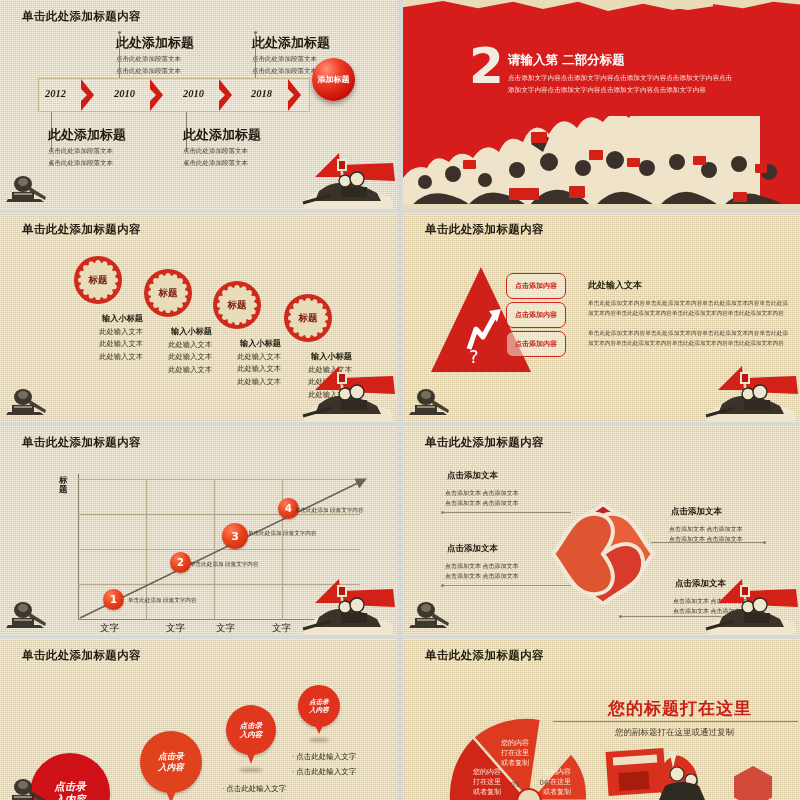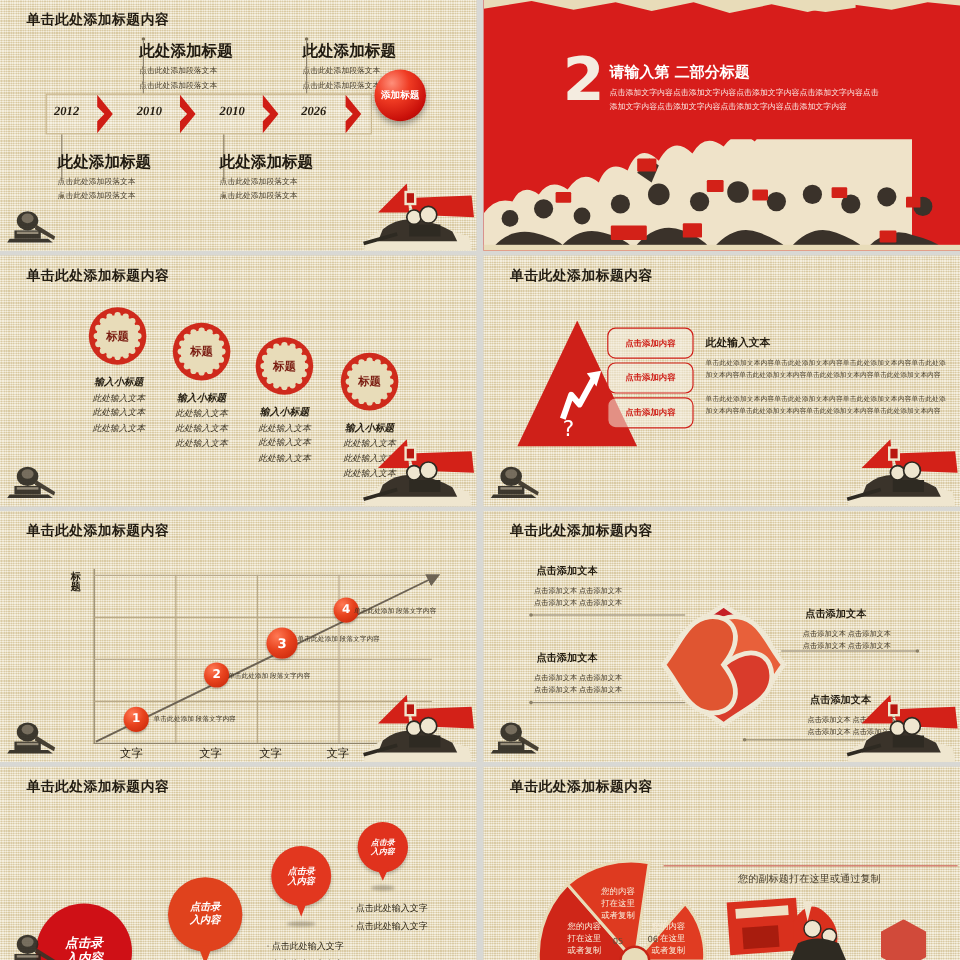--- a/index.html
+++ b/index.html
@@ -88,28 +88,28 @@
     font-family: "Liberation Serif", serif;
   }
   .s2-crowd { position: absolute; left: 0; bottom: 3px; width: 100%; height: 90px; }
   .s2-base { position: absolute; left:0; bottom:0; width:100%; height:5px;
     background: #e8dcb9; }
   
   .gear {
     position: absolute; border-radius: 50%;
     display: flex; align-items: center; justify-content: center;
   }
-  .gcol { position: absolute; text-align: center; font-style: italic; }
+  .gcol { position: absolute; text-align: right; }
   .gcol .sub { font-size: 8.2px; font-weight: bold; color: #241d11; font-family:"Liberation Serif",serif; white-space:nowrap;}
   .gcol .ln { font-size: 7.3px; color: #3c3425; margin-top: 2.5px; font-family:"Liberation Serif",serif; white-space:nowrap;}
 
   
   .pyr { position: absolute; left: 28px; top: 54px; width: 100px; height: 105px; }
   .pill {
-    position: absolute; width: 72px; height: 26px;
+    position: absolute; width: 60px; height: 26px;
     border: 1.4px solid #cf2019; border-radius: 7px;
     background: rgba(244,236,220,.55);
     display: flex; align-items: center; justify-content: center;
   }
   .pill span { font-size: 7px; color: #cf2019; font-weight: bold; font-family:"DejaVu Sans",sans-serif;}
   .s4-h { position: absolute; left: 185px; top: 66px; font-size: 9px; font-weight: bold; color: #241d11; font-family:"DejaVu Sans",sans-serif;}
   .s4-p { position: absolute; left: 185px; width: 200px; font-size: 5.6px; color: #4a4130; line-height: 1.85; font-family:"Liberation Serif",serif; text-align: justify;}
 
   
   .ax { position: absolute; background: #8e8268; }
@@ -178,21 +178,21 @@
       <div class="p">点击此处添加段落文本</div>
       <div class="p">点击此处添加段落文本</div>
     </div>
     <div class="tl-dot" style="left:254px; top:31px;"></div>
     <div class="tl-stem" style="left:255px; top:34px; height:44px;"></div>
 
     <div class="tl-bar"></div>
     <div class="tl-year" style="left:45px;">2012</div>
     <div class="tl-year" style="left:114px;">2010</div>
     <div class="tl-year" style="left:183px;">2010</div>
-    <div class="tl-year" style="left:251px;">2026</div>
+    <div class="tl-year" style="left:251px;">2018</div>
 
     <svg class="chev" style="left:79px;" viewBox="0 0 17 32">
         <path d="M2 0 L15 16 L2 32 L2 22 L8 16 L2 10 Z" fill="#cf1d14"></path>
       </svg>
     <svg class="chev" style="left:148px;" viewBox="0 0 17 32">
         <path d="M2 0 L15 16 L2 32 L2 22 L8 16 L2 10 Z" fill="#cf1d14"></path>
       </svg>
     <svg class="chev" style="left:217px;" viewBox="0 0 17 32">
         <path d="M2 0 L15 16 L2 32 L2 22 L8 16 L2 10 Z" fill="#cf1d14"></path>
       </svg>
@@ -709,20 +709,21 @@
         <text x="133" y="110">06</text>
           <text x="140" y="133">01</text>
           <text x="130" y="148">02</text>
         <text x="112" y="150">03</text>
           <text x="100" y="135">04</text>
           <text x="104" y="112">05</text>
       </g>
     </svg>
 
     <div class="s8-rule"></div>
+    <div class="s8-h">您的标题打在这里</div>
     <div class="s8-sub">您的副标题打在这里或通过复制</div>
 
     <svg class="s8-pic" viewBox="0 0 120 74">
       <rect x="4" y="12" width="58" height="44" fill="#d9301d" transform="rotate(-4 33 34)"></rect>
       <rect x="10" y="18" width="44" height="8" fill="#efe0c4" transform="rotate(-4 32 22)"></rect>
       <path d="M58 30 q12 -20 26 -8 q14 12 10 30 l-36 4 Z" fill="#d9301d"></path>
       <circle cx="74" cy="36" r="7" fill="#efe6cf" stroke="#2e2a22" stroke-width="1.2"></circle>
       <circle cx="88" cy="42" r="6" fill="#efe6cf" stroke="#2e2a22" stroke-width="1.2"></circle>
       <path d="M62 48 q16 -8 34 0 l6 14 H56 Z" fill="#2e2a22"></path>
       <path d="M70 30 L66 12 L74 14 Z" fill="#efe6cf"></path>

